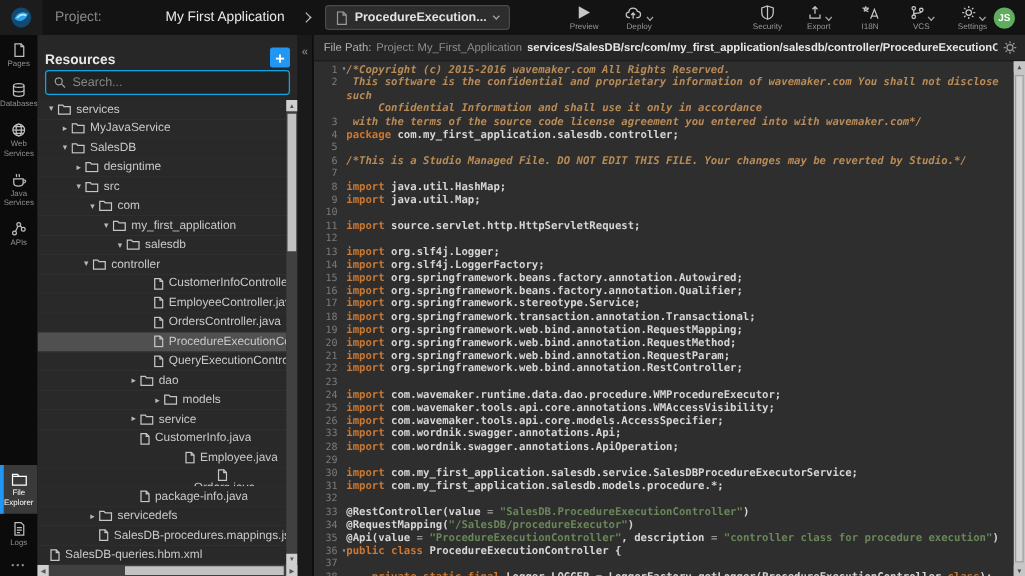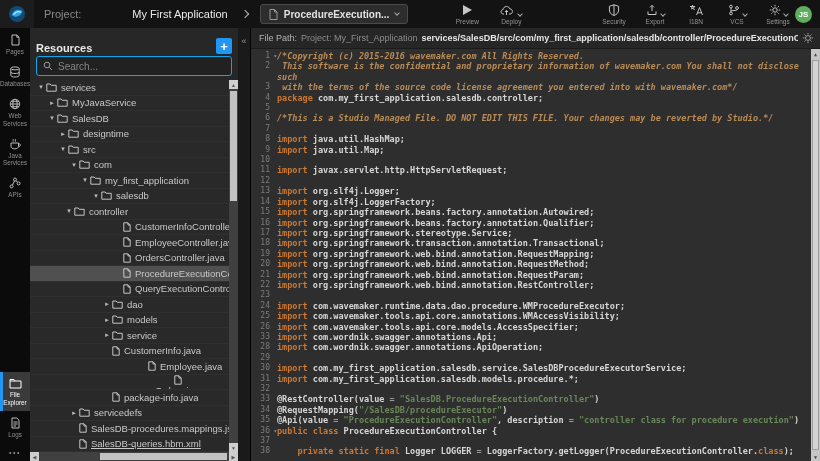--- a/index.html
+++ b/index.html
@@ -442,36 +442,36 @@
             </div>
             <div class="tree-row" style="padding-left: 72px;">
               <span class="tw-arrow">▸</span>
               <span class="ic tw-icon">
                 <svg width="11" height="9" viewBox="0 0 11 9" fill="none" stroke="currentColor">
                   <path d="M.8 1 H4.2 L5.2 2.3 H10.2 V8.2 H.8 Z"></path>
                 </svg>
               </span>
               <span class="tw-label">dao</span>
             </div>
+            <div class="tree-row" style="padding-left: 91px;">
+              <span class="tw-arrow">▸</span>
+              <span class="ic tw-icon">
+                <svg width="11" height="9" viewBox="0 0 11 9" fill="none" stroke="currentColor">
+                  <path d="M.8 1 H4.2 L5.2 2.3 H10.2 V8.2 H.8 Z"></path>
+                </svg>
+              </span>
+              <span class="tw-label">models</span>
+            </div>
             <div class="tree-row" style="padding-left: 72px;">
               <span class="tw-arrow">▸</span>
               <span class="ic tw-icon">
                 <svg width="11" height="9" viewBox="0 0 11 9" fill="none" stroke="currentColor">
                   <path d="M.8 1 H4.2 L5.2 2.3 H10.2 V8.2 H.8 Z"></path>
                 </svg>
               </span>
-              <span class="tw-label">models</span>
-            </div>
-            <div class="tree-row" style="padding-left: 72px;">
-              <span class="tw-arrow">▸</span>
-              <span class="ic tw-icon">
-                <svg width="11" height="9" viewBox="0 0 11 9" fill="none" stroke="currentColor">
-                  <path d="M.8 1 H4.2 L5.2 2.3 H10.2 V8.2 H.8 Z"></path>
-                </svg>
-              </span>
               <span class="tw-label">service</span>
             </div>
             <div class="tree-row" style="padding-left: 72px;">
               <span class="tw-arrow"></span>
               <span class="ic tw-icon">
                 <svg width="8" height="10" viewBox="0 0 8 10" fill="none" stroke="currentColor">
                   <path d="M.8 .8 H5 L7.2 3 V9.2 H.8 Z"></path>
                   <path d="M5 .8 V3 H7.2"></path>
                 </svg>
               </span>
@@ -519,21 +519,21 @@
             <div class="tree-row" style="padding-left: 39px;">
               <span class="tw-arrow"></span>
               <span class="ic tw-icon">
                 <svg width="8" height="10" viewBox="0 0 8 10" fill="none" stroke="currentColor">
                   <path d="M.8 .8 H5 L7.2 3 V9.2 H.8 Z"></path>
                   <path d="M5 .8 V3 H7.2"></path>
                 </svg>
               </span>
               <span class="tw-label">SalesDB-procedures.mappings.json</span>
             </div>
-            <div class="tree-row" style="padding-left: 39px; text-decoration: underline;">
+            <div class="tree-row" style="">
               <span class="tw-arrow"></span>
               <span class="ic tw-icon">
                 <svg width="8" height="10" viewBox="0 0 8 10" fill="none" stroke="currentColor">
                   <path d="M.8 .8 H5 L7.2 3 V9.2 H.8 Z"></path>
                   <path d="M5 .8 V3 H7.2"></path>
                 </svg>
               </span>
               <span class="tw-label">SalesDB-queries.hbm.xml</span>
             </div>
           </div>
@@ -570,20 +570,24 @@
         <div class="code-lines" id="code-lines">
             <div class="cl">
               <span class="ln">1<span class="fold">▾</span></span>
               <span class="ct"><span class="c">/*Copyright (c) 2015-2016 wavemaker.com All Rights Reserved.</span></span>
             </div>
             <div class="cl">
               <span class="ln">2</span>
               <span class="ct"><span class="c"> This software is the confidential and proprietary information of wavemaker.com You shall not disclose such</span></span>
             </div>
             <div class="cl">
+              <span class="ln"></span>
+              <span class="ct"><span class="c">     Confidential Information and shall use it only in accordance</span></span>
+            </div>
+            <div class="cl">
               <span class="ln">3</span>
               <span class="ct"><span class="c"> with the terms of the source code license agreement you entered into with wavemaker.com*/</span></span>
             </div>
             <div class="cl">
               <span class="ln">4</span>
               <span class="ct"><span class="k">package</span><span class="p"> com.my_first_application.salesdb.controller;</span></span>
             </div>
             <div class="cl">
               <span class="ln">5</span>
               <span class="ct">&nbsp;</span>
@@ -603,21 +607,21 @@
             <div class="cl">
               <span class="ln">9</span>
               <span class="ct"><span class="k">import</span><span class="p"> java.util.Map;</span></span>
             </div>
             <div class="cl">
               <span class="ln">10</span>
               <span class="ct">&nbsp;</span>
             </div>
             <div class="cl">
               <span class="ln">11</span>
-              <span class="ct"><span class="k">import</span><span class="p"> javax.servlet.http.HttpServletRequest;</span></span>
+              <span class="ct"><span class="k">import</span><span class="p"> source.servlet.http.HttpServletRequest;</span></span>
             </div>
             <div class="cl">
               <span class="ln">12</span>
               <span class="ct">&nbsp;</span>
             </div>
             <div class="cl">
               <span class="ln">13</span>
               <span class="ct"><span class="k">import</span><span class="p"> org.slf4j.Logger;</span></span>
             </div>
             <div class="cl">

